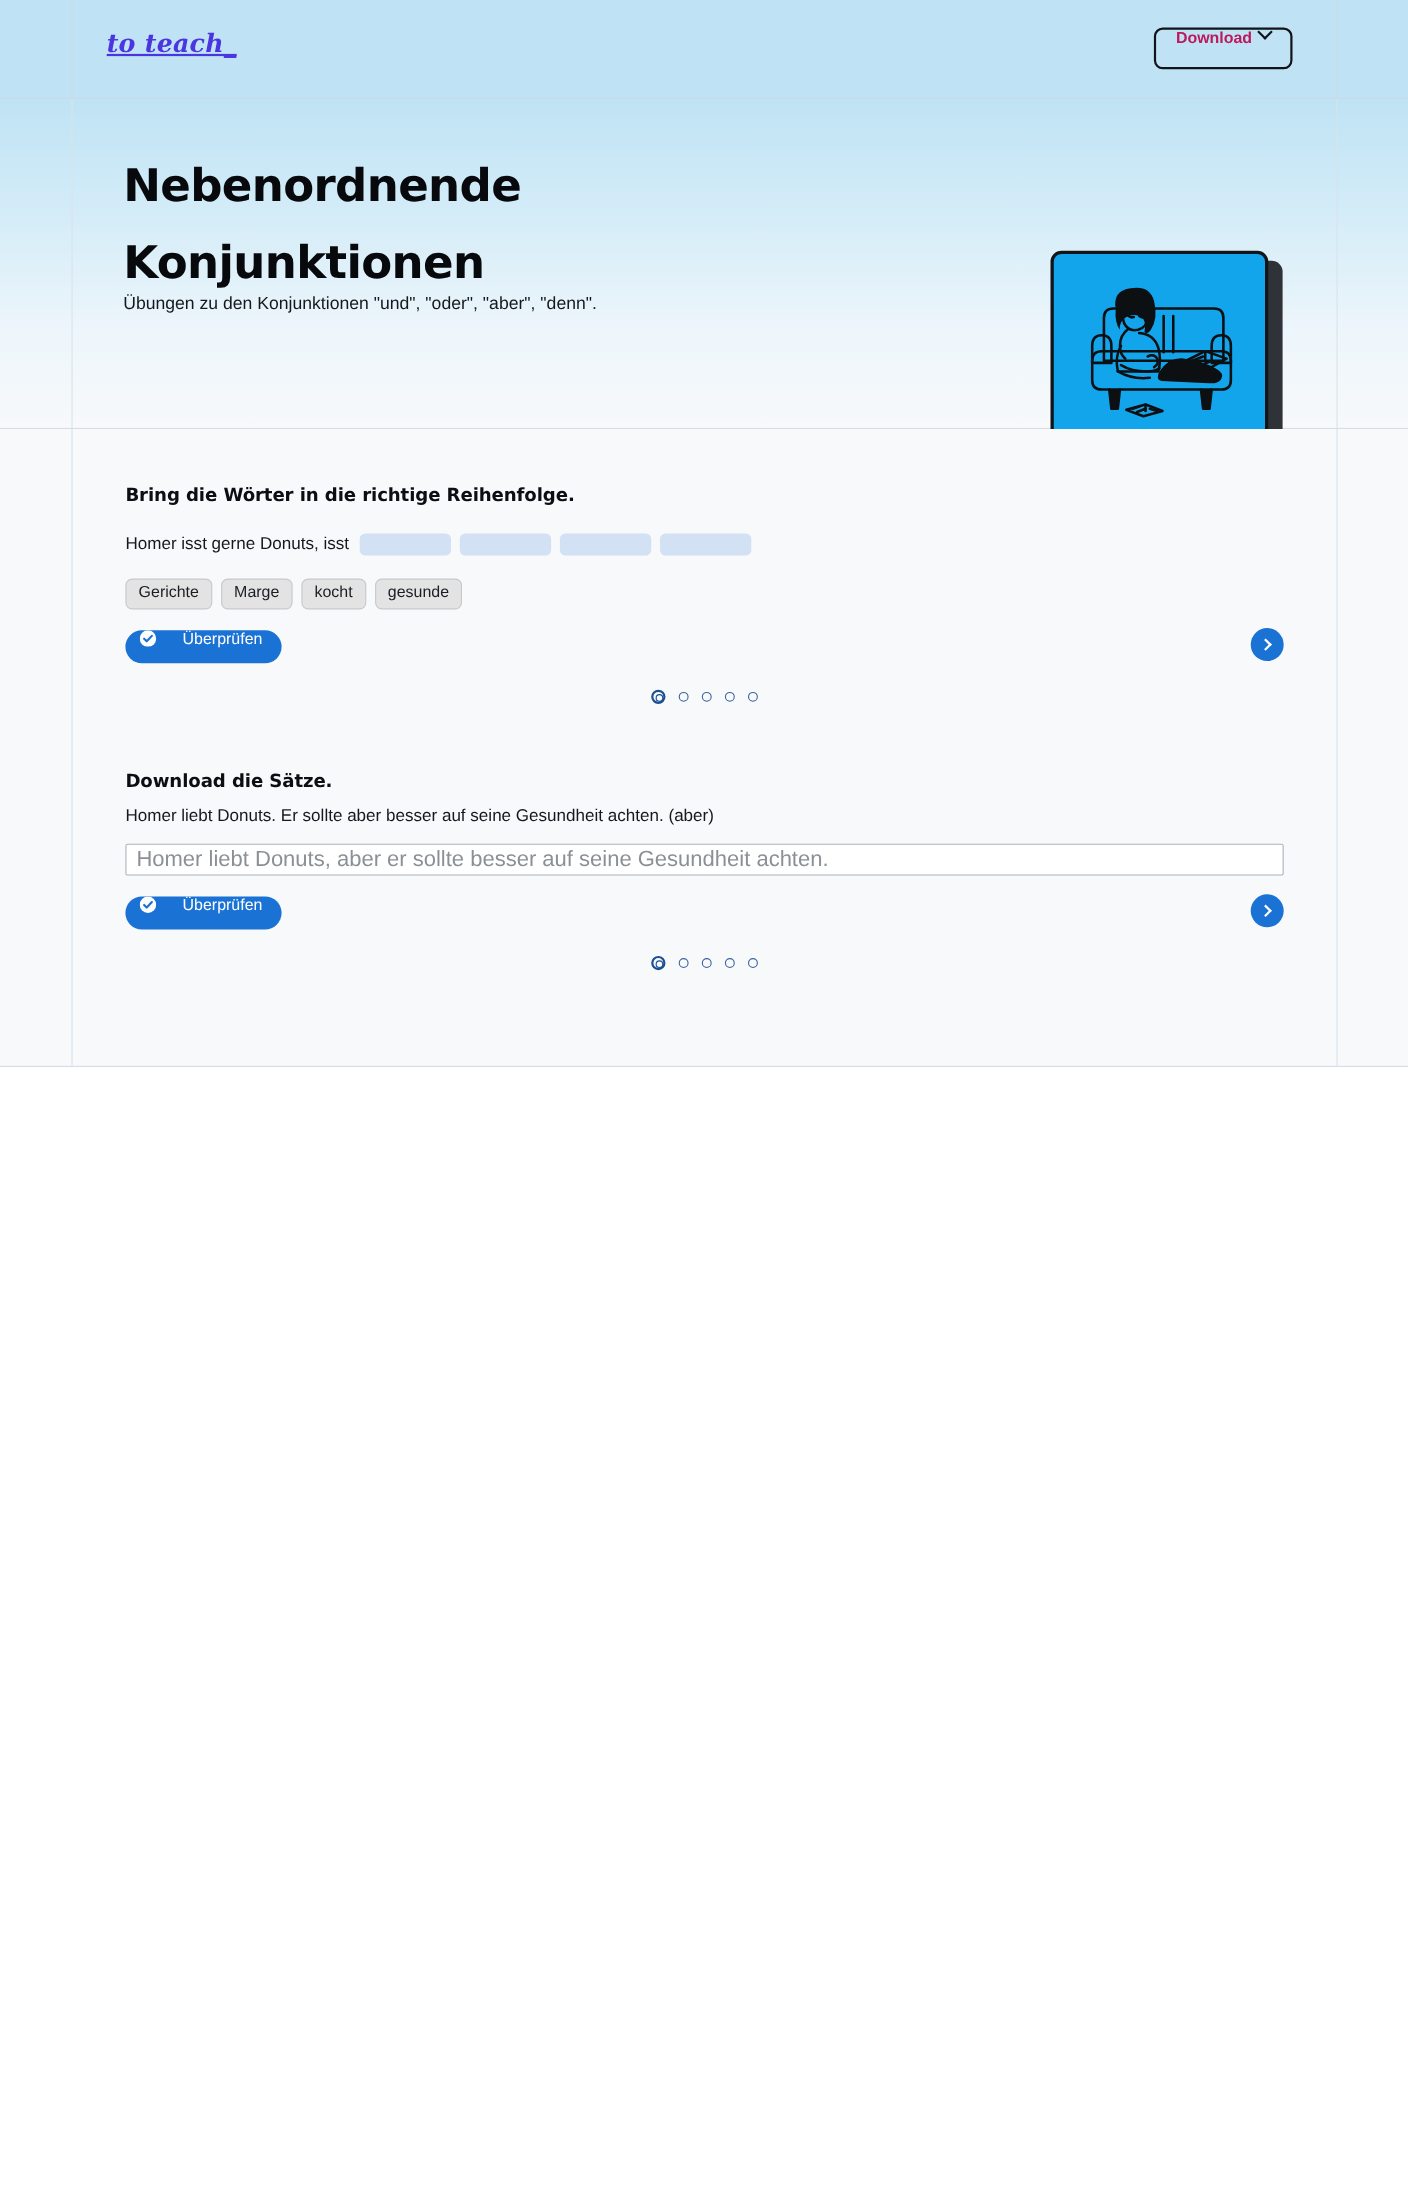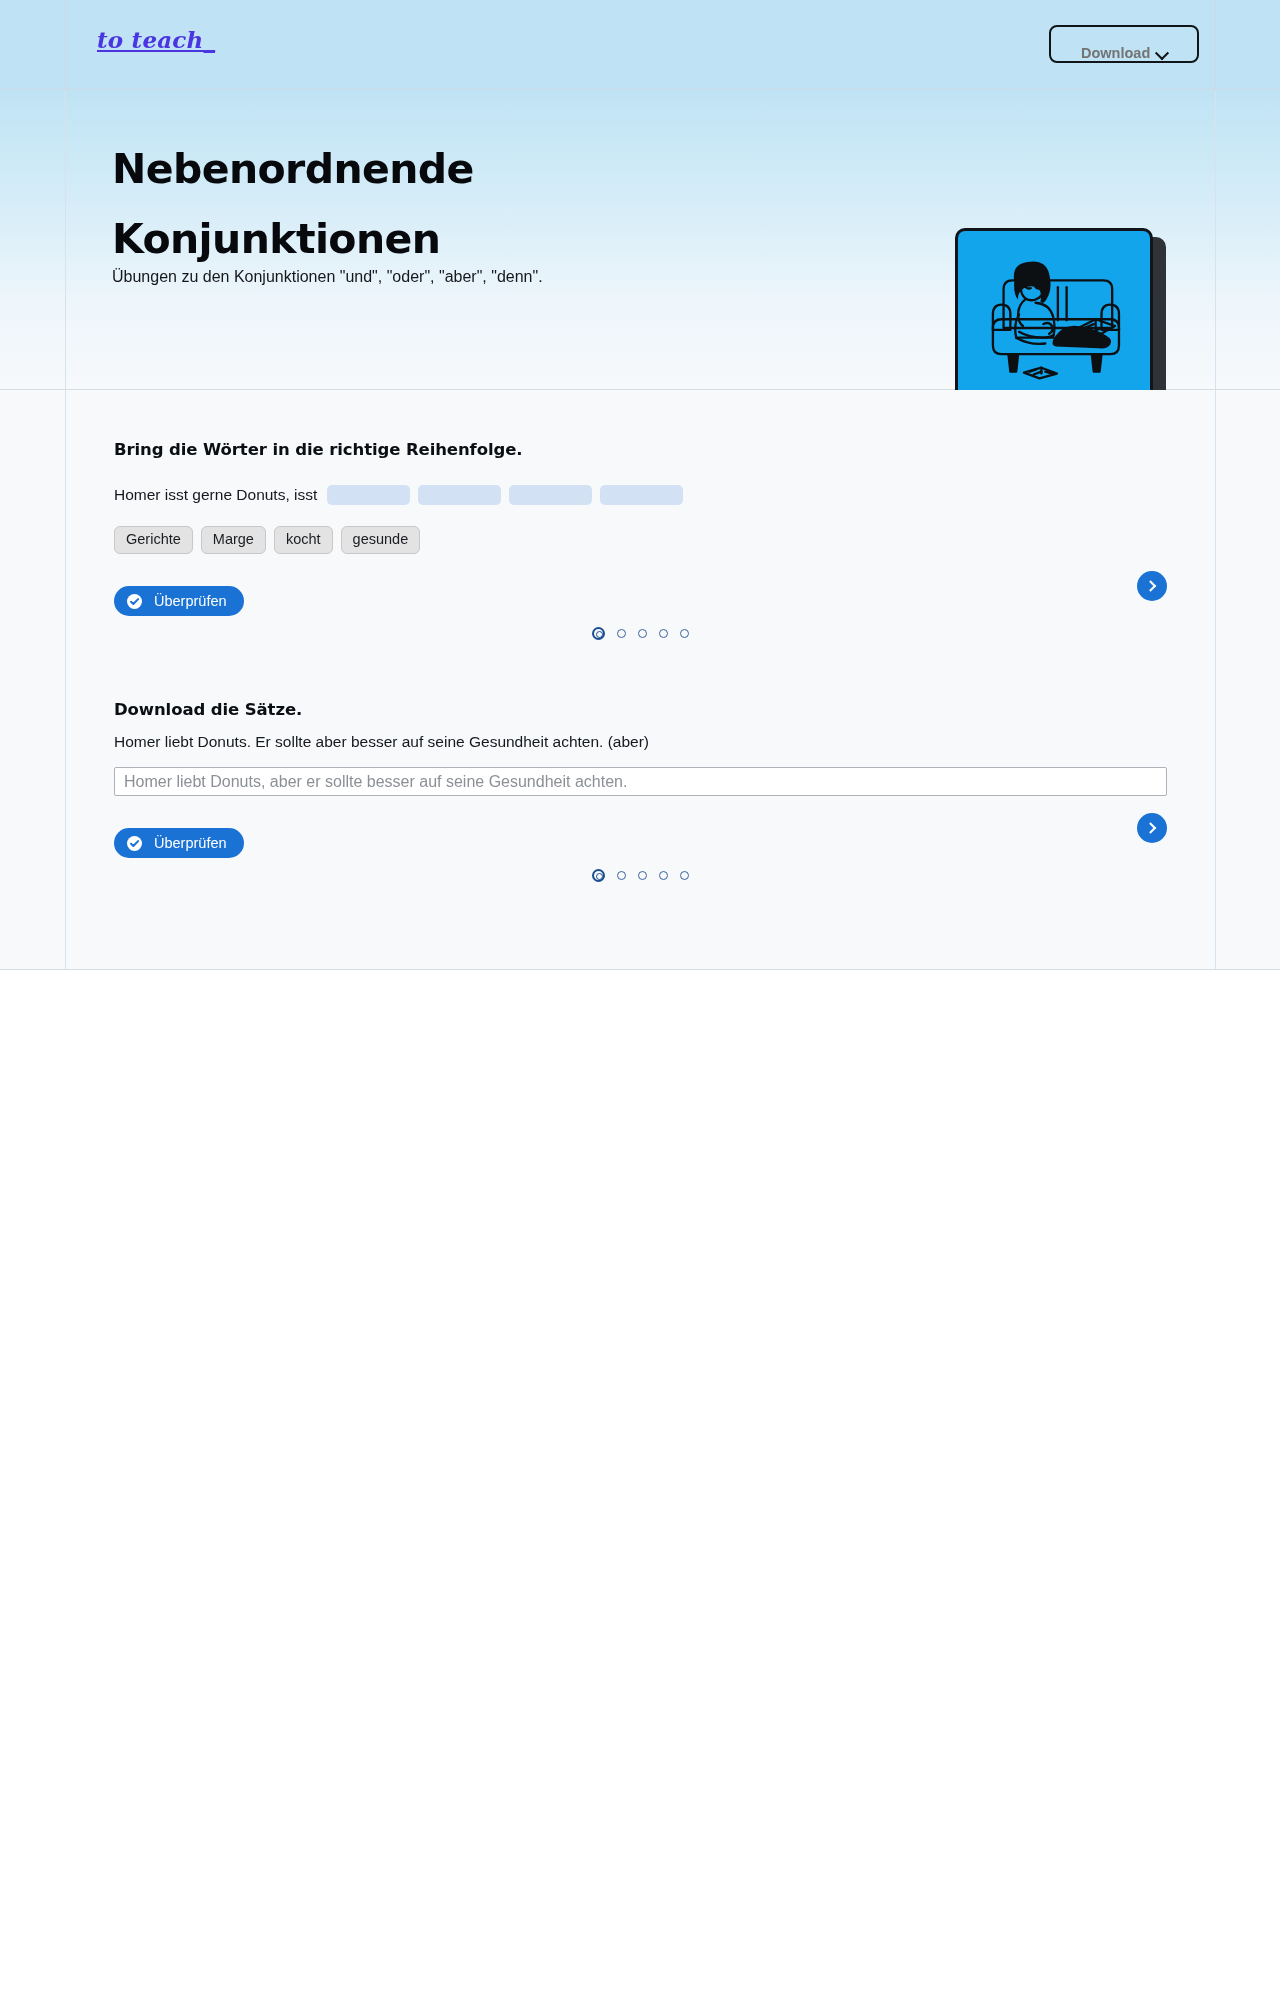--- a/index.html
+++ b/index.html
@@ -49,31 +49,31 @@
     font-weight: 700;
     font-size: 23px;
     color: #4b35e0;
     letter-spacing: 0.2px;
   }
   .download-btn {
     position: absolute;
     left: 1049px;
     top: 25px;
     height: 38px;
-    padding: 0 30px;
-    display: flex;
-    align-items: flex-end;
+    padding: 0 18px;
+    display: flex;
+    align-items: flex-start;
     gap: 7px;
     background: transparent;
     border: 2px solid #111418;
     border-radius: 8px;
     font-family: "Liberation Sans", sans-serif;
     font-size: 14.5px;
     font-weight: 700;
-    color: #737373;
+    color: #be185d;
     cursor: pointer;
     white-space: nowrap;
   }
   .chev-down {
     display: inline-block;
     width: 10px; height: 10px;
     border-right: 2px solid #111418;
     border-bottom: 2px solid #111418;
     transform: rotate(45deg) translate(-2px,-2px);
   }
@@ -214,26 +214,25 @@
     line-height: 17px;
   }
 
   .actions {
     margin-top: 19px;
     position: relative;
     height: 32px;
   }
   .check-btn {
     position: absolute;
-    left: 0; top: 13px;
+    left: 0; top: 0;
     height: 30px;
     padding: 0 17px 0 13px;
     display: inline-flex;
-    align-items: center;
-    gap: 12px;
+    gap: 24px;
     background: #1a73d4;
     border: none;
     border-radius: 16px;
     color: #ffffff;
     font-family: "Liberation Sans", sans-serif;
     font-size: 14.5px;
     cursor: pointer;
     white-space: nowrap;
   }
   .check-icon {
@@ -291,21 +290,21 @@
   .answer-input {
     margin-top: 16px;
     display: block;
     width: 1053px;
     height: 29px;
     padding: 4px 9px;
     background: #ffffff;
     border: 1px solid #aeb3ba;
     border-radius: 2px;
     font-family: "Liberation Sans", sans-serif;
-    font-size: 16px;
+    font-size: 20px;
     color: #15181d;
   }
   .answer-input::placeholder { color: #8b9096; }
 
   .ex-prompt {
     margin-top: 14px;
     font-family: "Liberation Sans", sans-serif;
     font-size: 15.5px;
     color: #15181d;
   }

